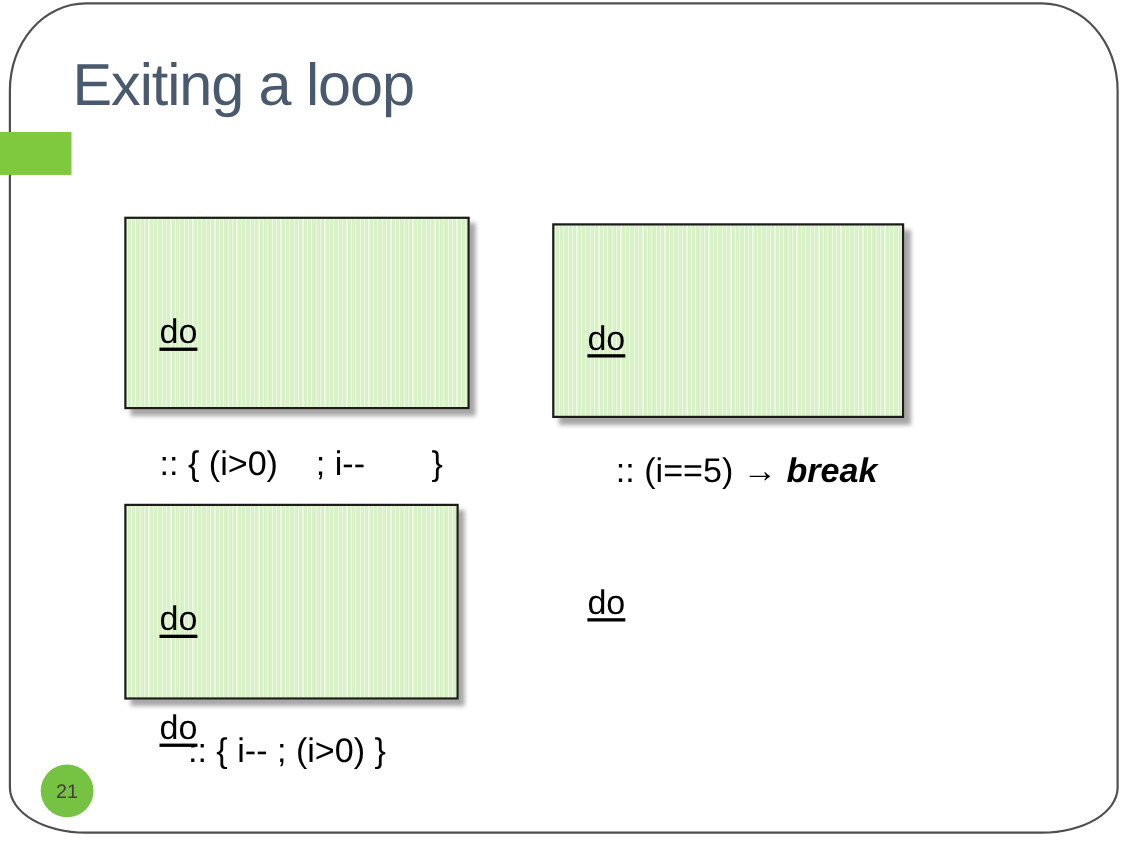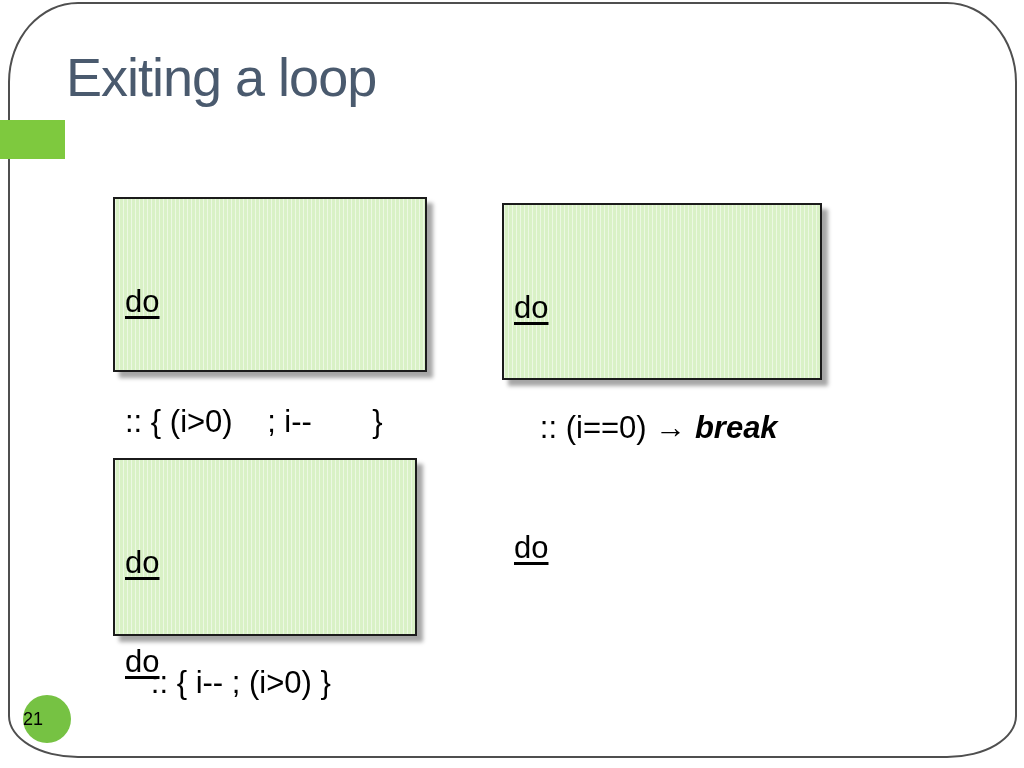--- a/index.html
+++ b/index.html
@@ -53,37 +53,37 @@
     padding: 3px 10px 0 10px;
     color: #000000;
     font-size: 31px;
     line-height: 40px;
     white-space: pre;
   }
   .box-1 { left: 113px; top: 197px; width: 314px; height: 175px; }
   .box-2 { left: 502px; top: 203px; width: 320px; height: 177px; }
   .box-3 { left: 113px; top: 458px; width: 304px; height: 178px; }
 
-  .code-line { white-space: pre; }
+  .code-line { white-space: pre; margin-left: 20px; }
   .kw-line .seg-pre {
     text-decoration: underline;
     text-underline-offset: 4px;
   }
   .seg-bold { font-weight: bold; font-style: italic; }
 
   .page-badge {
     position: absolute;
-    left: 23px; top: 695px;
+    left: 37px; top: 695px;
     width: 48px; height: 48px;
     border-radius: 50%;
     background: #76c243;
-    color: #000000;
+    color: #404040;
     display: flex;
     align-items: center;
-    justify-content: flex-start;
+    justify-content: center;
     font-size: 18px;
   }
 </style>
 </head>
 <body>
 
 <div class="frame"></div>
 
 <h1 class="title">Exiting a loop</h1>
 
@@ -91,21 +91,21 @@
 
 <div class="codebox box-1">
   <div class="code-line kw-line"><span class="seg-pre">do</span></div>
   <div class="code-line"><span class="seg-pre">:: { (i&gt;0)    ; i--       }</span><span class="seg-bold"></span><span class="seg-post"></span></div>
   <div class="code-line"><span class="seg-pre">:: { (i==0) ; </span><span class="seg-bold">break</span><span class="seg-post"> }</span></div>
   <div class="code-line kw-line"><span class="seg-pre">do</span></div>
 </div>
 
 <div class="codebox box-2">
   <div class="code-line kw-line"><span class="seg-pre">do</span></div>
-  <div class="code-line"><span class="seg-pre">   :: (i==0) → </span><span class="seg-bold">break</span><span class="seg-post"></span></div>
+  <div class="code-line"><span class="seg-pre">   :: (i==5) → </span><span class="seg-bold">break</span><span class="seg-post"></span></div>
   <div class="code-line kw-line"><span class="seg-pre">do</span></div>
 </div>
 
 <div class="codebox box-3">
   <div class="code-line kw-line"><span class="seg-pre">do</span></div>
   <div class="code-line"><span class="seg-pre">   :: { i-- ; (i&gt;0) }</span><span class="seg-bold"></span><span class="seg-post"></span></div>
   
   
 </div>
 

